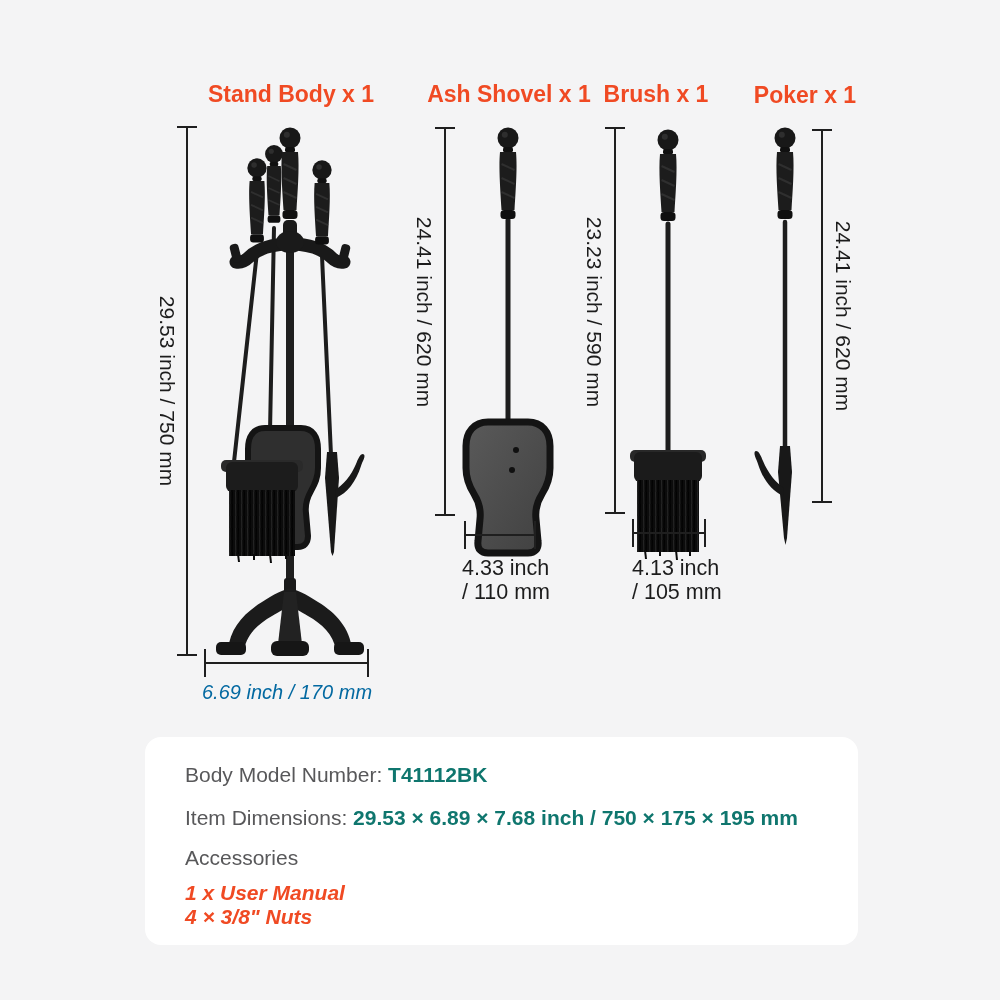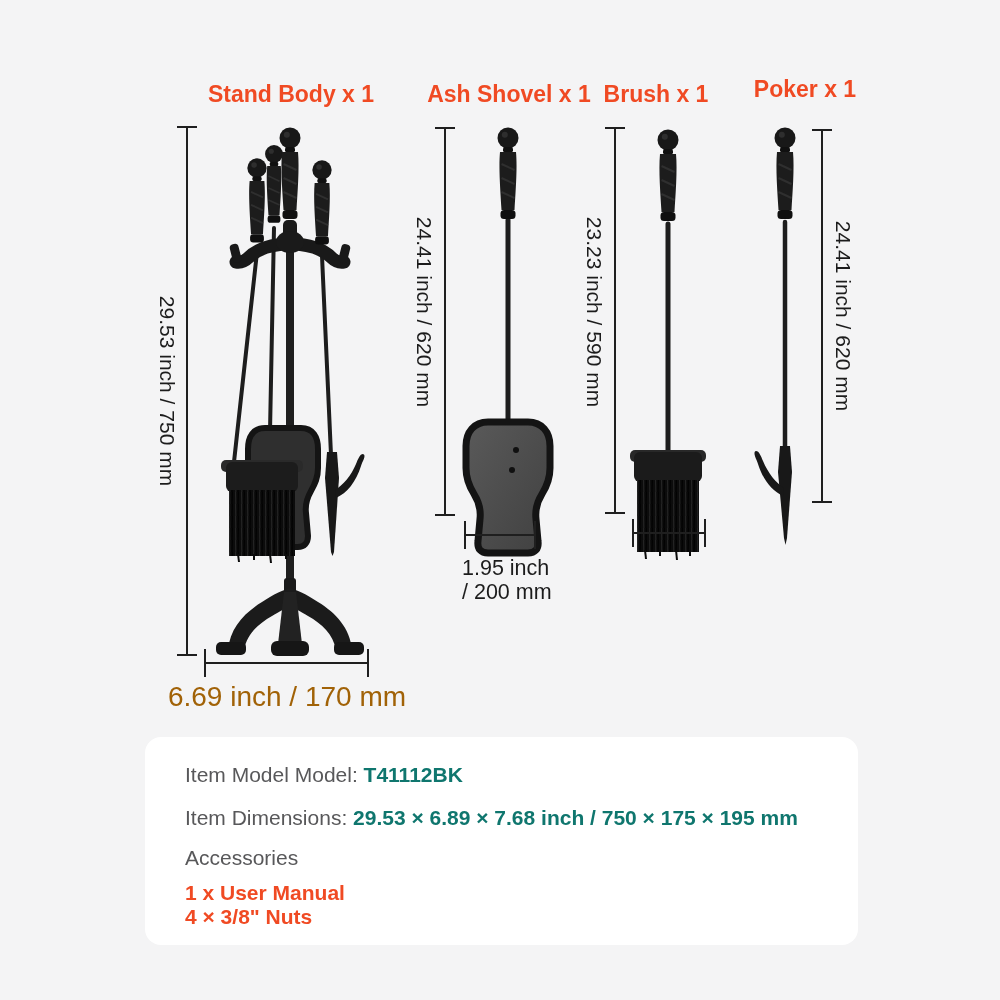--- a/index.html
+++ b/index.html
@@ -23,23 +23,24 @@
   .vdim{
     position:absolute;
     white-space:nowrap;
     font-size:21px;
     color:#1c1c1c;
     transform:translate(-50%,-50%) rotate(90deg);
   }
   .hdim{
     position:absolute;
     transform:translateX(-50%);
-    font-size:28px;
-    color:#a16207;
-    white-space:nowrap;
+    font-size:20px;
+    color:#0369a1;
+    white-space:nowrap;
+    font-style:italic;
   }
   .wdim2{
     position:absolute;
     font-size:21.5px;
     color:#1c1c1c;
     line-height:24px;
     white-space:nowrap;
   }
   .card{
     position:absolute;
@@ -49,21 +50,21 @@
     border-radius:16px;
   }
   .card-row{
     position:absolute;
     white-space:nowrap;
     font-size:21px;
     line-height:24px;
   }
   .lbl{color:#58585a;}
   .val{color:#0f766e;font-weight:bold;}
-  .acc-line{color:#F04A23;font-weight:bold;}
+  .acc-line{color:#F04A23;font-weight:bold;font-style:italic;}
 </style>
 </head>
 <body>
 
 <div class="canvas">
 
   <svg class="art" width="1000" height="1000" viewBox="0 0 1000 1000">
     <defs>
       <linearGradient id="bladeGrad" x1="0" y1="0" x2="1" y2="1">
         <stop offset="0" stop-color="#5a5a5a"></stop>
@@ -195,36 +196,40 @@
 
       <line x1="822" y1="130" x2="822" y2="502"></line>
       <line x1="812" y1="130" x2="832" y2="130"></line>
       <line x1="812" y1="502" x2="832" y2="502"></line>
     </g>
   </svg>
 
   <div class="item-title" style="left:291px;top:81px">Stand Body x 1</div>
   <div class="item-title" style="left:509px;top:81px">Ash Shovel x 1</div>
   <div class="item-title" style="left:656px;top:81px">Brush x 1</div>
-  <div class="item-title" style="left:805px;top:76px">Poker x 1</div>
+  <div class="item-title" style="left:805px;top:82px">Poker x 1</div>
 
   <div class="vdim" style="left:167px;top:391px">29.53 inch / 750 mm</div>
   <div class="vdim" style="left:424px;top:312px">24.41 inch / 620 mm</div>
   <div class="vdim" style="left:594px;top:312px">23.23 inch / 590 mm</div>
   <div class="vdim" style="left:843px;top:316px">24.41 inch / 620 mm</div>
 
   <div class="hdim" style="left:287px;top:681px">6.69 inch / 170 mm</div>
   <div class="wdim2" style="left:462px;top:556px">
-    <div>1.95 inch</div>
-    <div>/ 200 mm</div>
+    <div>4.33 inch</div>
+    <div>/ 110 mm</div>
+  </div>
+  <div class="wdim2" style="left:632px;top:556px">
+    <div>4.13 inch</div>
+    <div>/ 105 mm</div>
   </div>
 
   <div class="card">
     <div class="card-row" style="left:40px;top:26px">
-      <span class="lbl">Item Model Model:</span>
+      <span class="lbl">Body Model Number:</span>
       <span> </span>
       <span class="val">T41112BK</span>
     </div>
     <div class="card-row" style="left:40px;top:69px">
       <span class="lbl">Item Dimensions:</span>
       <span> </span>
       <span class="val">29.53 × 6.89 × 7.68 inch  / 750 × 175 × 195 mm</span>
     </div>
     <div class="card-row lbl" style="left:40px;top:109px">Accessories</div>
     <div class="card-row acc-line" style="left:40px;top:144px">1 x User Manual</div>

